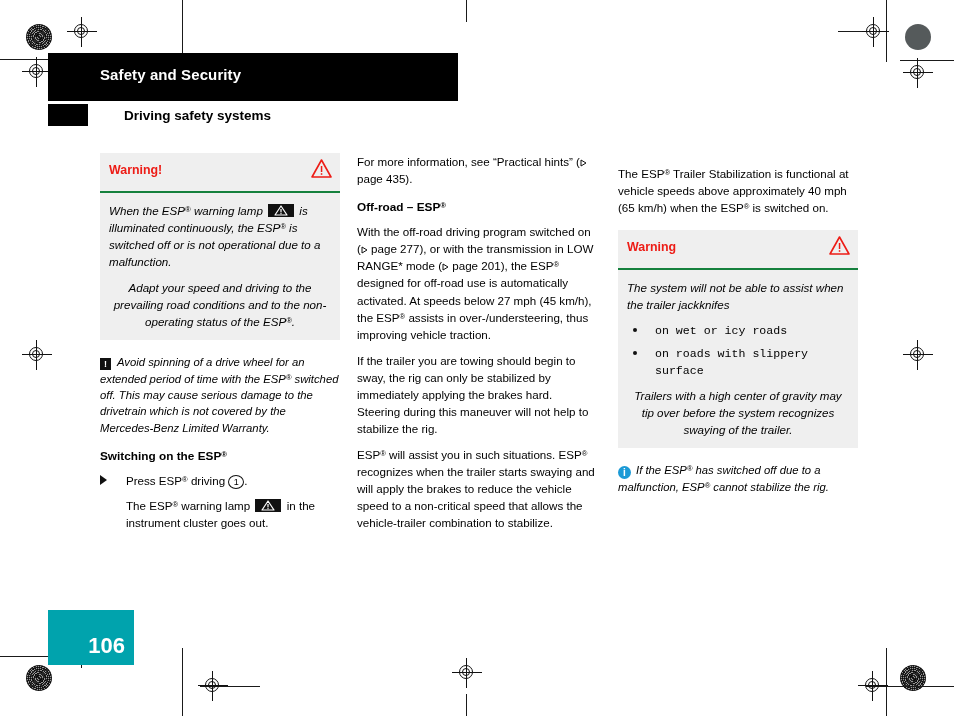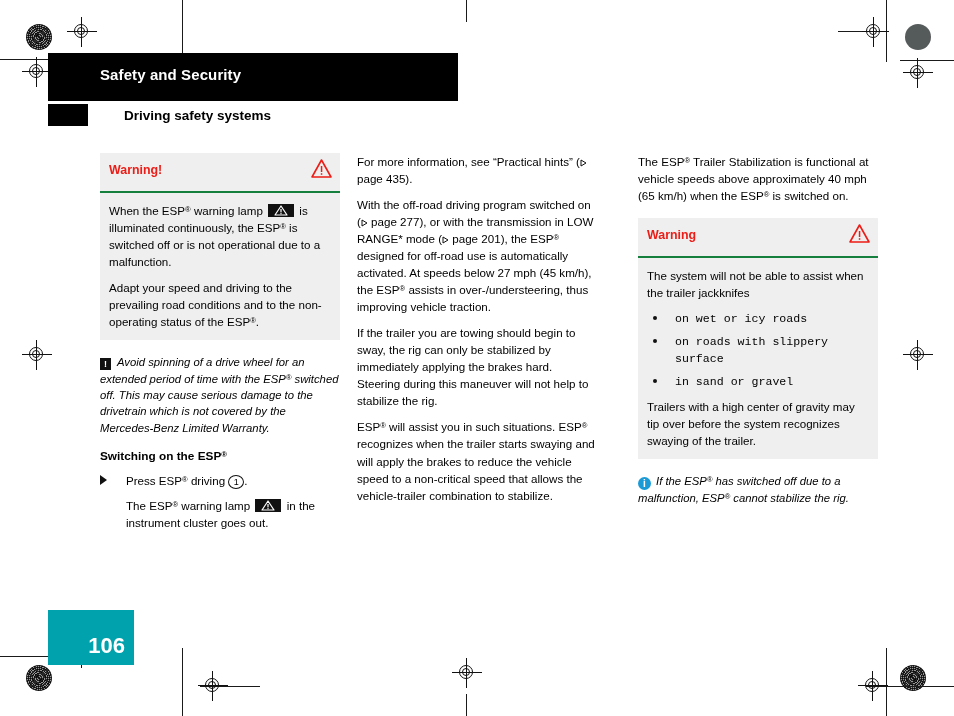--- a/index.html
+++ b/index.html
@@ -110,21 +110,21 @@
   
   .col {
     position: absolute;
     top: 153px;
     width: 240px;
     font-size: 11.6px;
     line-height: 1.47;
   }
   .col-1 { left: 100px; }
   .col-2 { left: 357px; }
-  .col-3 { left: 638px; }
+  .col-3 { left: 618px; margin-top: 12px; }
 
   p { margin: 0 0 9px 0; }
   p:last-child { margin-bottom: 0; }
 
   h3 {
     margin: 12px 0 7px 0;
     font-size: 11.8px;
     font-weight: bold;
   }
   .col > h3:first-child { margin-top: 0; }
@@ -155,22 +155,22 @@
     color: #ed1c16;
   }
   .warning-head .wicon {
     position: absolute;
     right: 8px; top: 6px;
     width: 21px; height: 19px;
   }
   .warning-body {
     padding: 9px 9px 10px 9px;
   }
-  .warning-body p { margin: 0 0 9px 0; }
-  .warning-body p:last-child { margin-bottom: 0; }
+  .warning-body p { margin: 0 0 9px 0; font-style: italic; }
+  .warning-body p:last-child { margin-bottom: 0; text-align: center; }
 
   .bullet-list {
     list-style: none;
     margin: 0 0 8px 0;
     padding: 0 0 0 4px;
     font-family: Liberation Mono, monospace;
   }
   .bullet-list li {
     position: relative;
     padding-left: 24px;
@@ -376,20 +376,21 @@
         </svg></span><span> in the instrument cluster goes out.</span></div>
 
 </div>
 
 <div class="col col-2">
 
   <p><span>For more information, see “Practical hints” (</span><span class="xref-tri"><svg width="7" height="8" viewBox="0 0 7 8">
           <path d="M1 1 L6 4 L1 7 Z" fill="none" stroke="#111" stroke-width="1"></path>
         </svg></span> <span>page 435</span><span>).</span></p>
 
+  <h3><span>Off-road – ESP</span><sup>®</sup></h3>
 
   <p><span>With the off-road driving program switched on (</span><span class="xref-tri"><svg width="7" height="8" viewBox="0 0 7 8">
           <path d="M1 1 L6 4 L1 7 Z" fill="none" stroke="#111" stroke-width="1"></path>
         </svg></span> <span>page 277</span><span>), or with the transmission in LOW RANGE* mode (</span><span class="xref-tri"><svg width="7" height="8" viewBox="0 0 7 8">
           <path d="M1 1 L6 4 L1 7 Z" fill="none" stroke="#111" stroke-width="1"></path>
         </svg></span> <span>page 201</span><span>), the ESP</span><sup>®</sup><span> designed for off-road use is automatically activated. At speeds below 27 mph (45 km/h), the ESP</span><sup>®</sup><span> assists in over-/understeering, thus improving vehicle traction.</span></p>
 
 
   <p>If the trailer you are towing should begin to sway, the rig can only be stabilized by immediately applying the brakes hard. Steering during this maneuver will not help to stabilize the rig.</p>
 
@@ -409,21 +410,20 @@
           <rect x="9.8" y="7" width="1.5" height="6" fill="#ed1c16"></rect>
           <rect x="9.8" y="14.2" width="1.5" height="1.6" fill="#ed1c16"></rect>
         </svg>
       </span>
     </div>
     <div class="warning-body">
       <p>The system will not be able to assist when the trailer jackknifes</p>
       <ul class="bullet-list">
         <li>on wet or icy roads</li>
         <li>on roads with slippery surface</li>
-        <li>in sand or gravel</li>
       </ul>
       <p>Trailers with a high center of gravity may tip over before the system recognizes swaying of the trailer.</p>
     </div>
   </div>
 
   <p class="note" style="margin-top:10px;"><span class="note-icon-info">i</span><span>If the ESP</span><sup>®</sup><span> has switched off due to a malfunction, ESP</span><sup>®</sup><span> cannot stabilize the rig.</span></p>
 </div>
 
 <div class="page-number-box">
   <span class="page-number">106</span>

